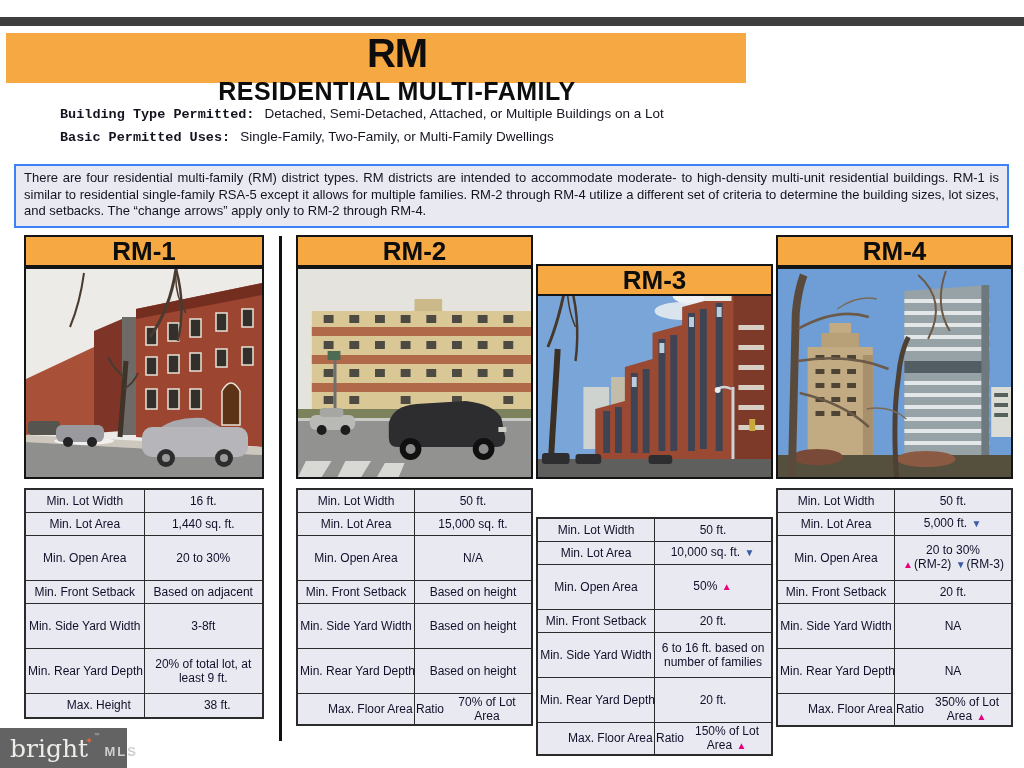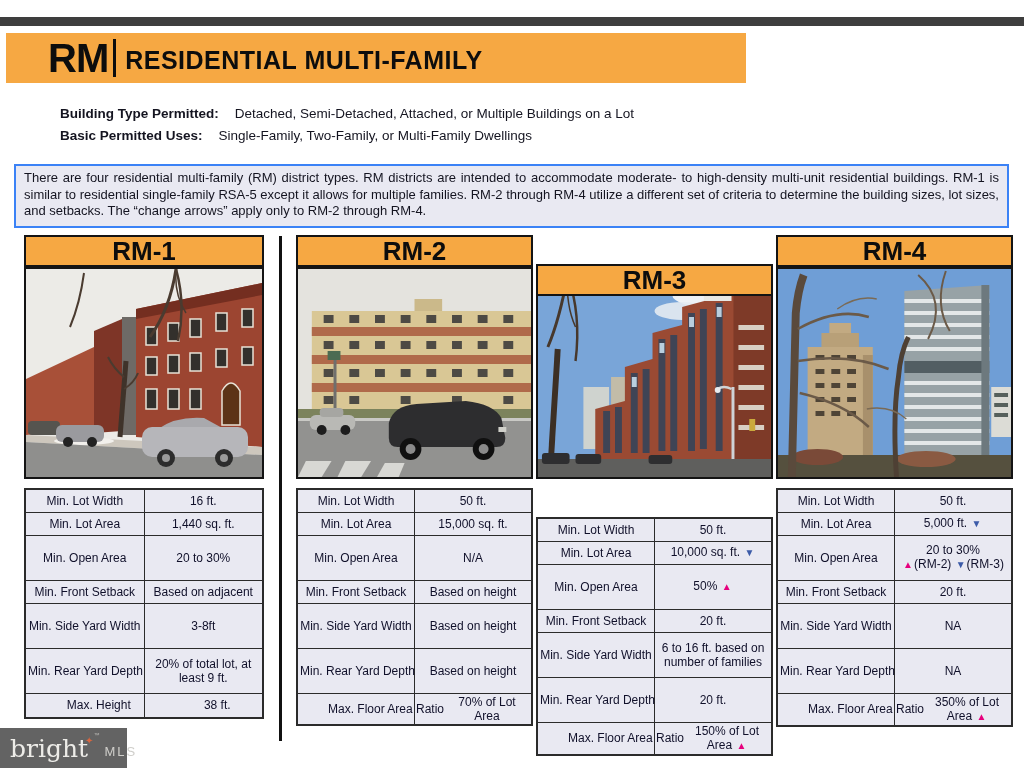--- a/index.html
+++ b/index.html
@@ -13,27 +13,27 @@
     --brand-star:#d9663f;
   }
   *{box-sizing:border-box;margin:0;padding:0;}
   html,body{background:#fff;}
   body{font-family:"Liberation Sans",sans-serif;color:var(--ink);}
   .page{position:relative;width:1024px;height:768px;background:#fff;overflow:hidden;}
 
   .top-rule{position:absolute;left:0;top:17px;width:1024px;height:9px;background:#3e3e3e;}
 
   .title-bar{position:absolute;left:6px;top:33px;width:740px;height:50px;background:var(--accent-orange);
-    display:flex;align-items:center;padding-left:42px;}
+    display:flex;align-items:center;padding-left:42px;flex-direction:column;}
   .title-code{font-size:40px;font-weight:bold;letter-spacing:-1px;color:#0d0d0d;line-height:1;}
   .title-sep{width:3px;height:38px;background:#0d0d0d;margin:0 9px 0 5px;}
   .title-text{font-size:25px;font-weight:bold;color:#0d0d0d;letter-spacing:.5px;padding-top:4px;}
 
   .permitted{position:absolute;left:60px;top:103px;font-size:13.5px;line-height:22px;}
-  .permitted b{margin-right:16px;}
+  .permitted b{margin-right:10px;font-family:Liberation Mono, monospace;}
 
   .intro-box{position:absolute;left:14px;top:164px;width:995px;background:var(--cell-bg);
     border:2px solid #3b82f6;padding:4px 8px 6px 8px;font-size:13px;line-height:16.5px;text-align:justify;}
 
   .col{position:absolute;top:235px;}
   .group-divider{position:absolute;left:279px;top:236px;width:3px;height:505px;background:#111;}
 
   .d-header{height:32px;background:var(--accent-orange);border:2px solid #141414;
     display:flex;align-items:center;justify-content:center;}
   .d-title{font-size:26px;font-weight:bold;color:#0d0d0d;line-height:1;}
@@ -50,21 +50,21 @@
   tr.last td{height:25px;padding-left:30px;}
   .arr{font-size:10px;letter-spacing:0;margin:0 1px;}
   .arr.up{color:var(--arrow-up);}
   .arr.down{color:var(--arrow-down);}
 
   .brand{position:absolute;left:0;top:728px;width:127px;height:40px;background:var(--brand-bg);
     display:flex;align-items:center;padding-left:10px;}
   .brand-word{font-family:"DejaVu Serif","Liberation Serif",serif;font-size:25px;color:#edece8;line-height:1;}
   .brand-mark{color:var(--brand-star);font-size:10px;position:relative;top:-8px;left:-3px;}
   .brand-tm{color:#b9b8b4;font-size:6px;position:relative;top:-13px;left:-3px;}
-  .brand-mls{font-size:13px;letter-spacing:2px;color:#cfceca;margin-left:2px;padding-top:6px;}
+  .brand-mls{font-size:13px;letter-spacing:2px;color:#cfceca;margin-left:2px;padding-top:6px;font-weight:bold;}
 </style>
 </head>
 <body>
 
 <div class="page">
 
   <div class="top-rule"></div>
 
   <header class="title-bar">
     <span class="title-code">RM</span>

